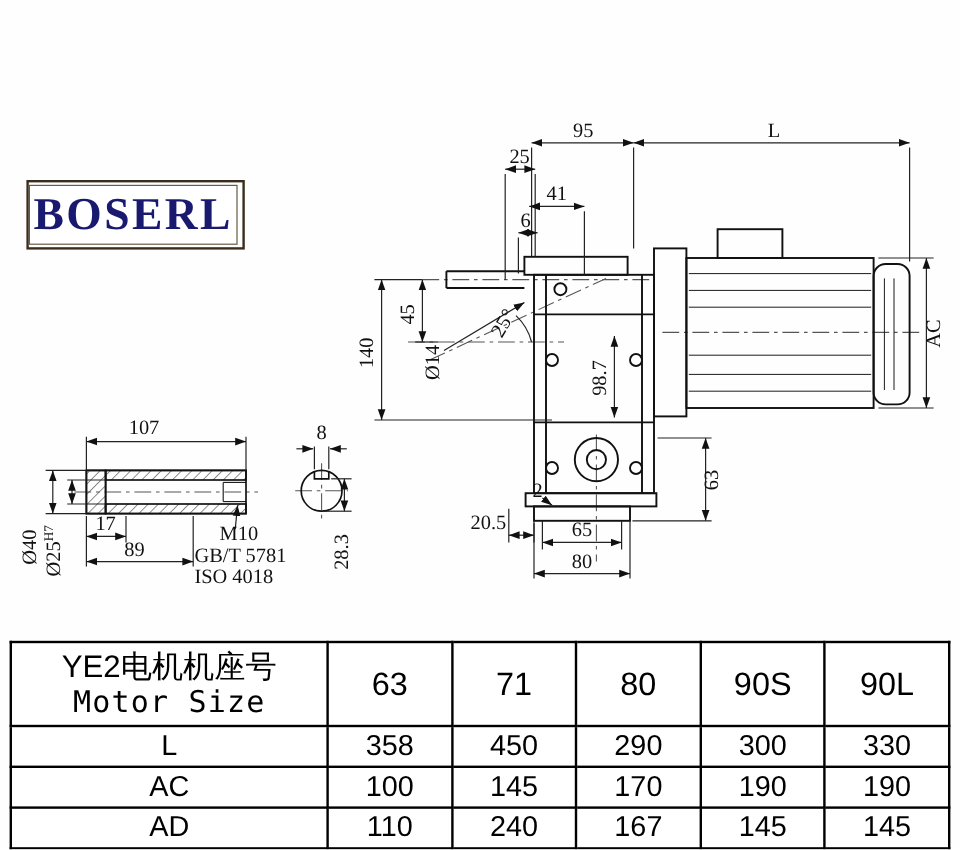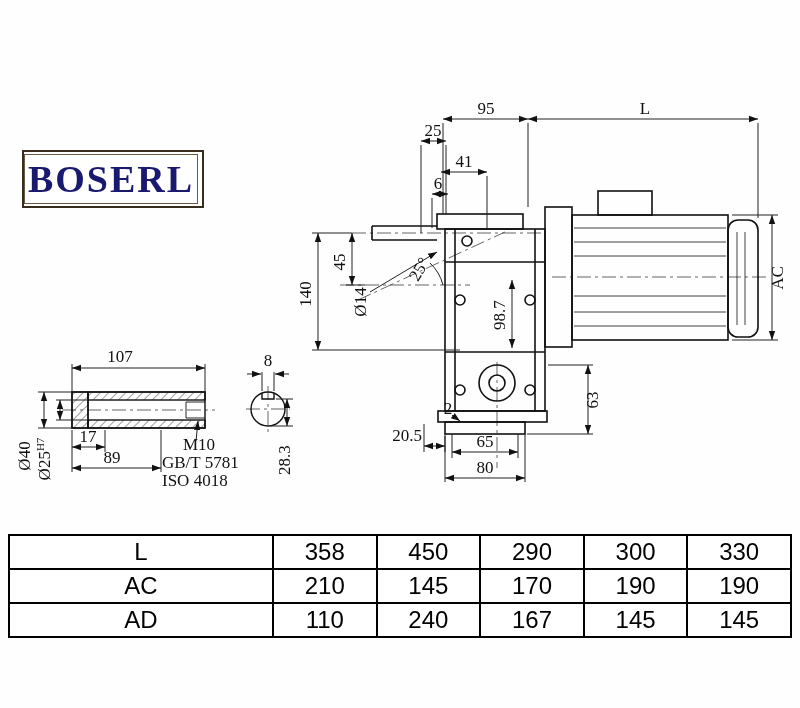--- a/index.html
+++ b/index.html
@@ -219,31 +219,42 @@
   <table class="size-table">
     <colgroup>
       <col style="width:264px">
         <col>
         <col>
         <col>
         <col>
         <col>
     </colgroup>
     <tbody>
+        <tr class="hdr">
+      <th>
+        <div class="hdr-cn">YE2电机机座号</div>
+        <div class="hdr-en">Motor Size</div>
+      </th>
+      <th>63</th>
+      <th>71</th>
+      <th>80</th>
+      <th>90S</th>
+      <th>90L</th>
+    </tr>
     <tr class="data">
       <td>L</td>
       <td>358</td>
       <td>450</td>
       <td>290</td>
       <td>300</td>
       <td>330</td>
     </tr>
     <tr class="data">
       <td>AC</td>
-      <td>210</td>
+      <td>100</td>
       <td>145</td>
       <td>170</td>
       <td>190</td>
       <td>190</td>
     </tr>
     <tr class="data">
       <td>AD</td>
       <td>110</td>
       <td>240</td>
       <td>167</td>

